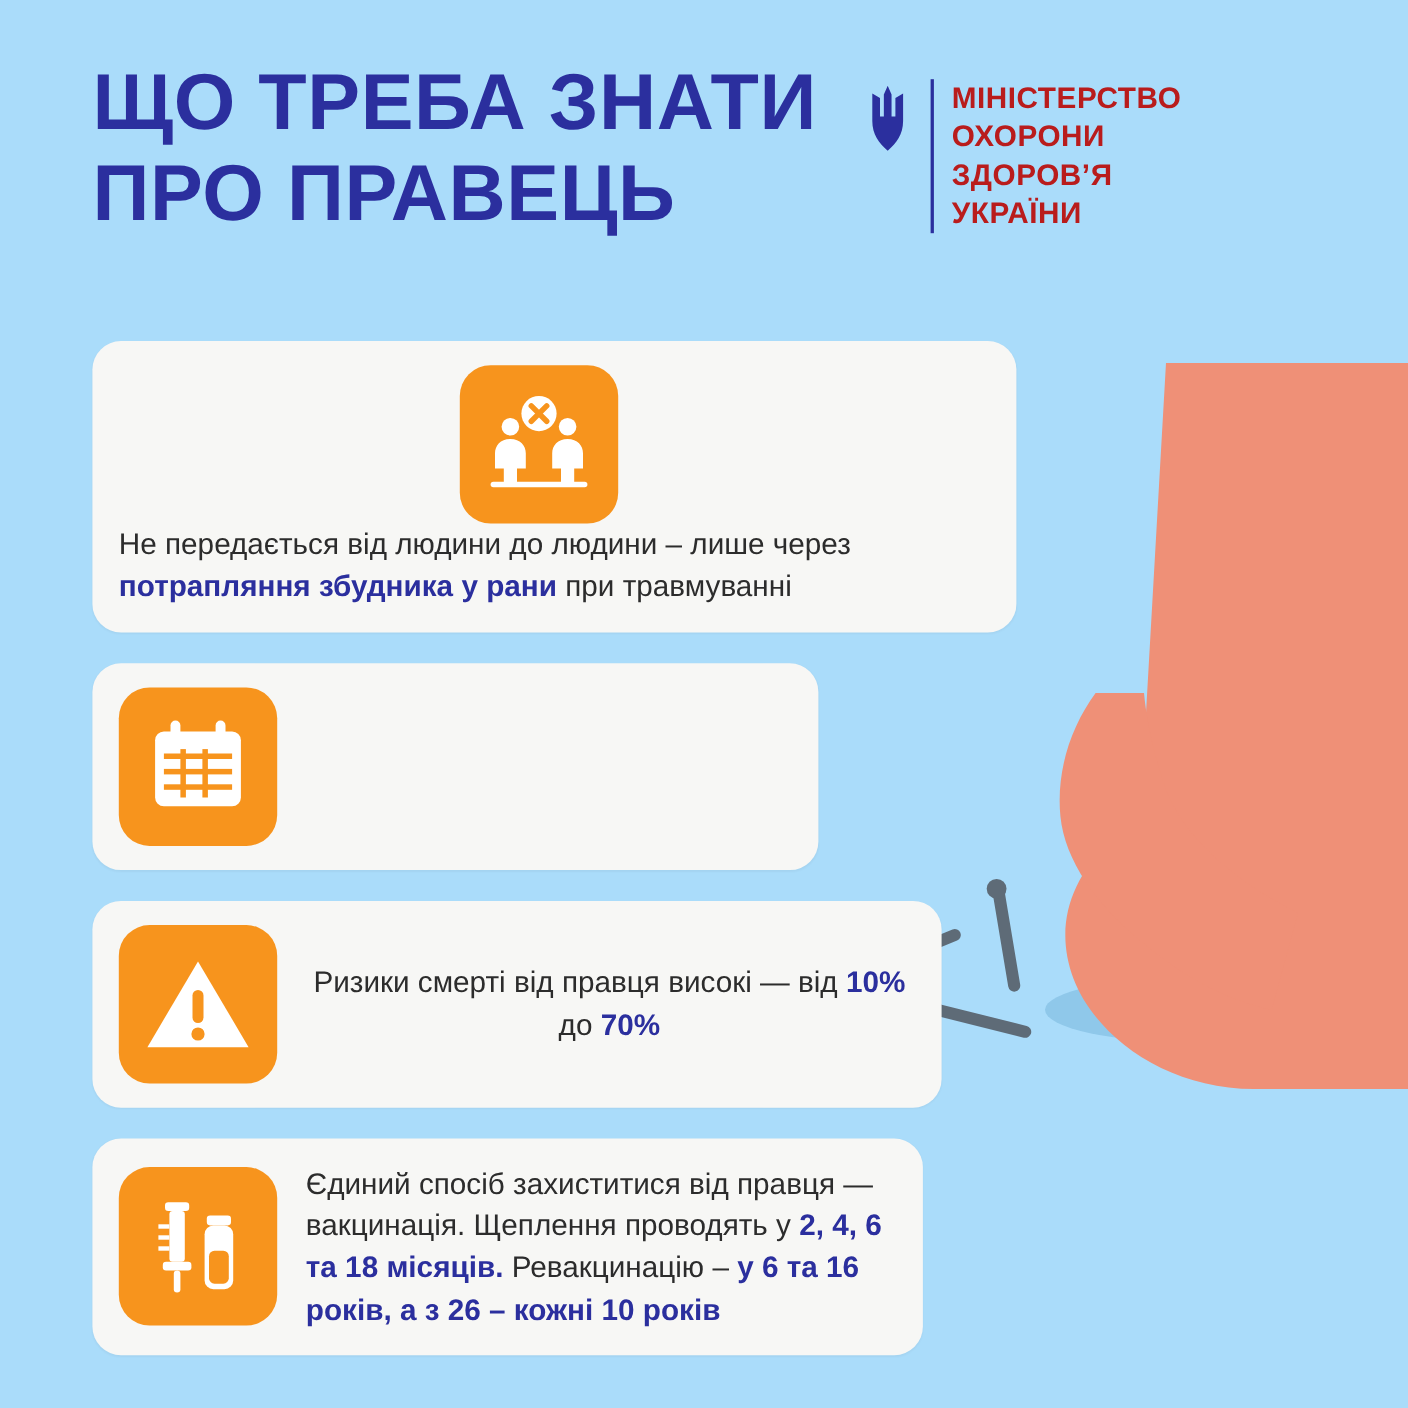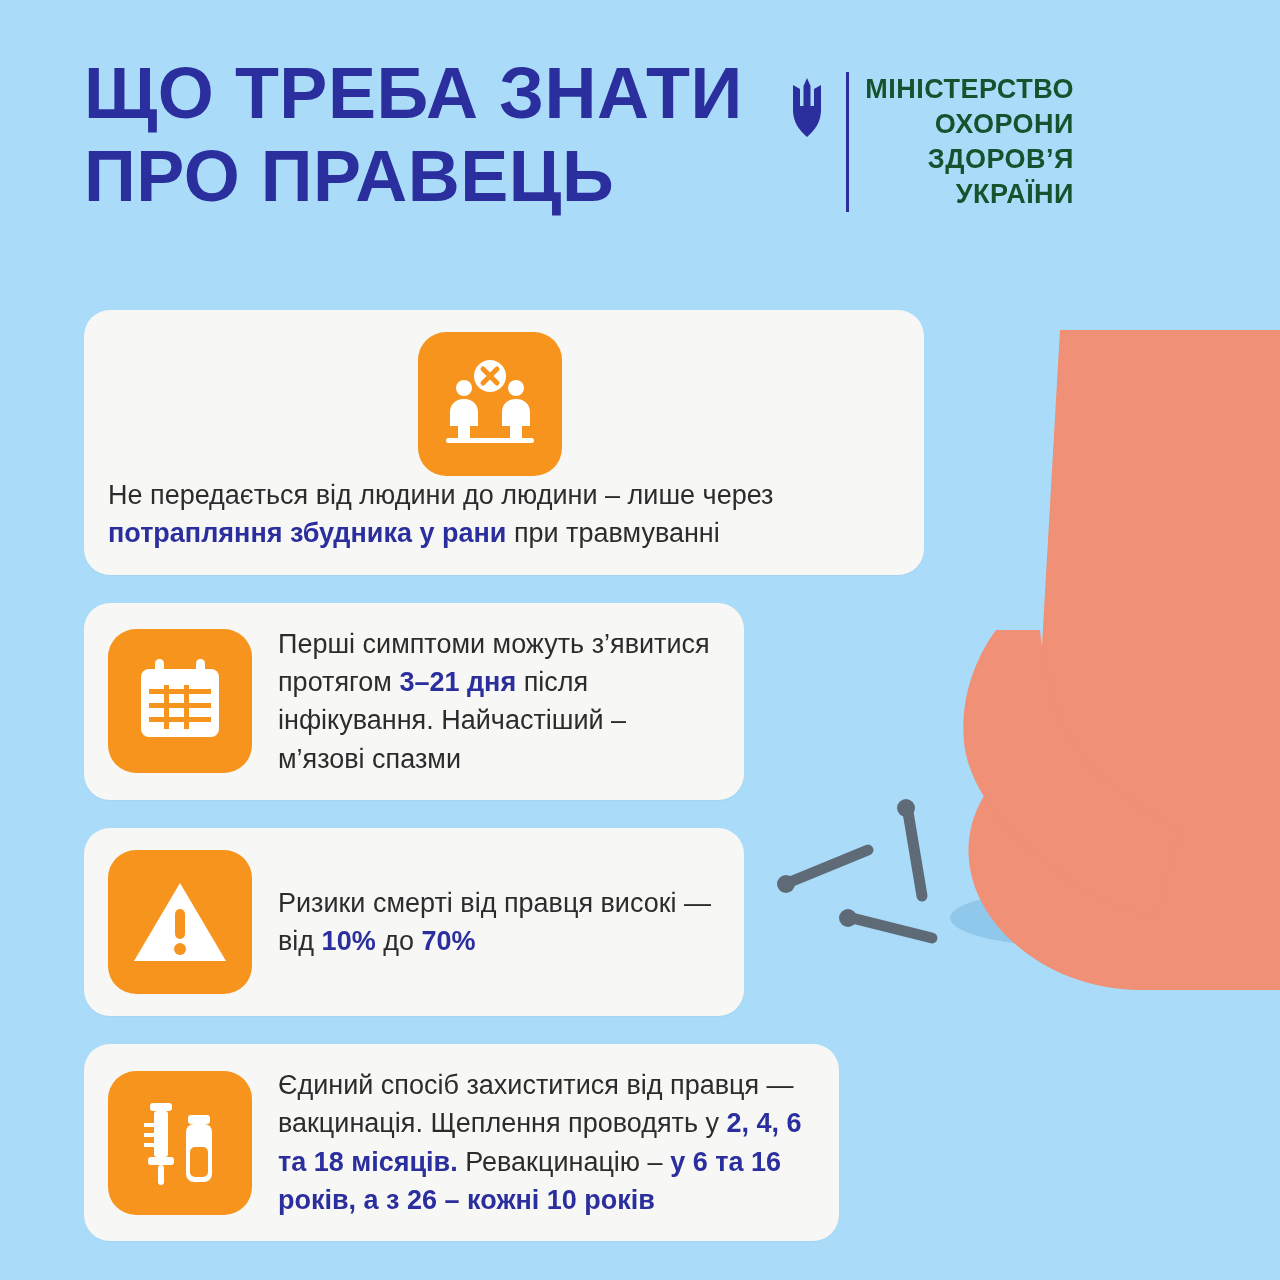--- a/index.html
+++ b/index.html
@@ -50,28 +50,27 @@
     flex: none;
     margin-top: 4px;
   }
   .logo-divider {
     width: 3px;
     height: 140px;
     background: #2b2f9e;
     flex: none;
   }
   .logo-text {
-    color: #14532d;
+    color: #b91c1c;
     font-weight: bold;
     font-size: 27px;
     line-height: 1.3;
     letter-spacing: 0.5px;
     text-transform: uppercase;
     white-space: pre-line;
-    text-align: right;
   }
 
   
   .cards {
     position: absolute;
     left: 84px;
     top: 310px;
     width: 850px;
   }
   .card {
@@ -102,21 +101,21 @@
     line-height: 1.42;
     flex: 1;
   }
   .card-text b {
     color: #2b2f9e;
     font-weight: bold;
   }
 
   .card-1 { width: 840px; flex-direction: column; }
   .card-2 { width: 660px; }
-  .card-3 { width: 660px; }
+  .card-3 { width: 772px; text-align: center; }
   .card-4 { width: 755px; }
 
   
   .illustration {
     position: absolute;
     right: 0;
     top: 330px;
     width: 520px;
     height: 660px;
     pointer-events: none;
@@ -184,21 +183,20 @@
         <rect x="61" y="2" width="9" height="20" rx="4.5" fill="#ffffff"></rect>
         <g fill="#f7941d">
           <rect x="14" y="32" width="62" height="5"></rect>
           <rect x="14" y="46" width="62" height="5"></rect>
           <rect x="14" y="60" width="62" height="5"></rect>
           <rect x="29" y="28" width="5" height="44"></rect>
           <rect x="49" y="28" width="5" height="44"></rect>
         </g>
       </svg>
     </div>
-    <div class="card-text">Перші симптоми можуть з’явитися протягом <b>3–21 дня</b> після інфікування. Найчастіший – м’язові спазми</div>
   </div>
 
   <div class="card card-3">
     <div class="card-icon">
       <svg width="96" height="86" viewBox="0 0 96 86">
         <path d="M48 4 L94 82 L2 82 Z" fill="#ffffff"></path>
         <rect x="43" y="30" width="10" height="30" rx="5" fill="#f7941d"></rect>
         <circle cx="48" cy="70" r="6" fill="#f7941d"></circle>
       </svg>
     </div>

